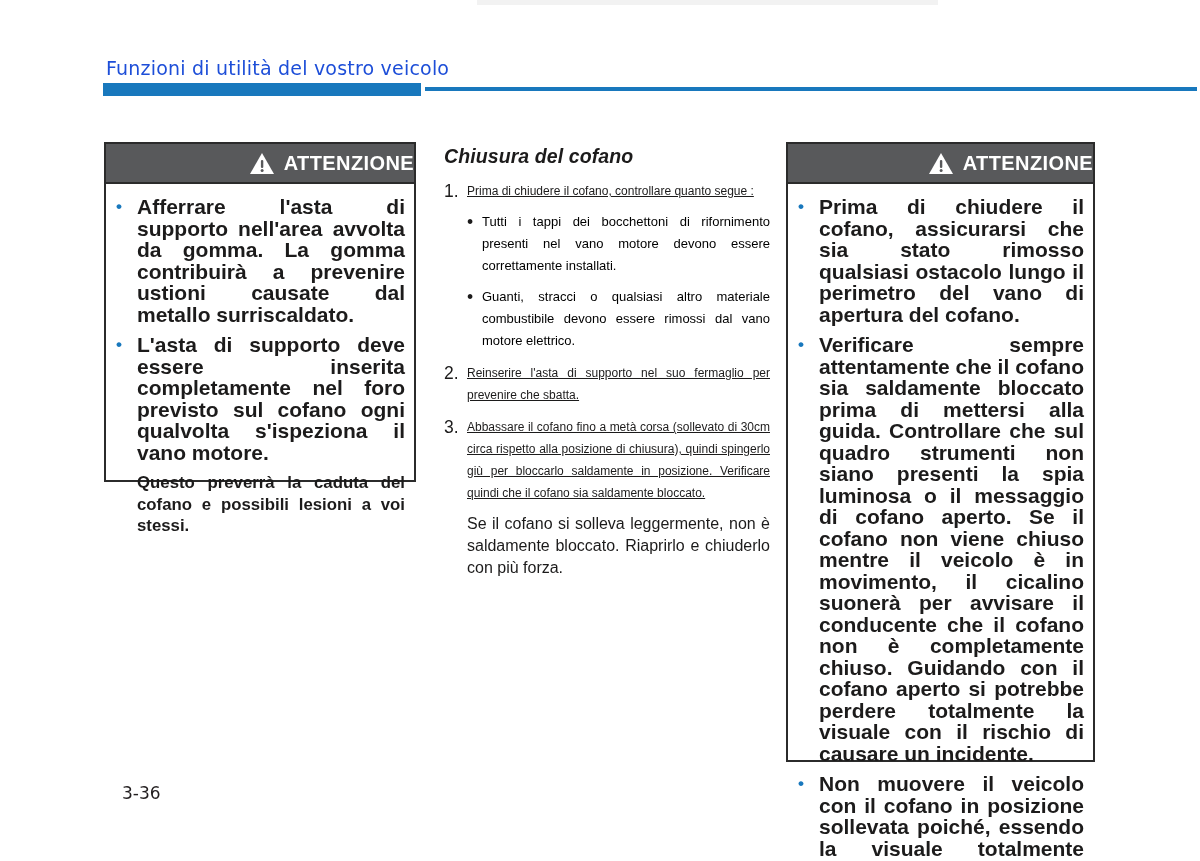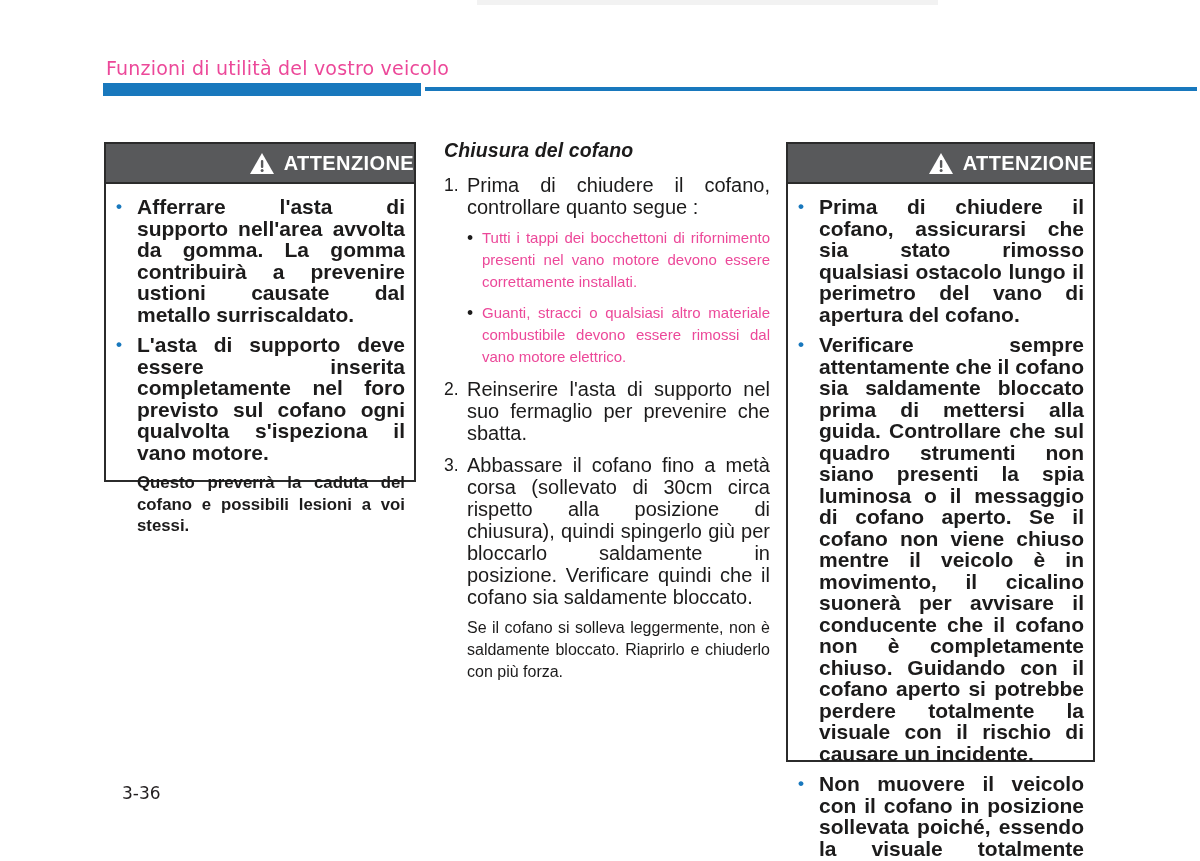--- a/index.html
+++ b/index.html
@@ -17,21 +17,21 @@
     position: absolute;
     left: 477px; top: 0; width: 461px; height: 5px;
     background: #f2f2f2;
   }
   .section-title {
     position: absolute;
     left: 106px; top: 57px;
     font-family: "DejaVu Sans", sans-serif;
     font-size: 19px;
     font-weight: 500;
-    color: #ec4899;
+    color: #1d4ed8;
     letter-spacing: 0.2px;
   }
   .title-bar-thick {
     position: absolute;
     left: 103px; top: 83px; width: 318px; height: 13px;
     background: #1878bd;
   }
   .title-bar-thin {
     position: absolute;
     left: 425px; top: 87px; width: 772px; height: 4px;
@@ -89,59 +89,60 @@
     margin-top: 2px;
     font-size: 16.8px;
     font-weight: 700;
     line-height: 21.5px;
     text-align: justify;
     color: #1c1b1b;
   }
   
   .mid-col {
     position: absolute;
-    left: 444px; top: 139px; width: 326px;
+    left: 444px; top: 145px; width: 326px;
   }
   .mid-title {
     font-size: 19.5px;
     font-weight: 700;
     font-style: italic;
     color: #1c1b1b;
     margin-bottom: 12px;
     letter-spacing: 0.1px;
   }
   .num-item { display: flex; margin-bottom: 10px; }
   .num-item .num {
     width: 23px;
     flex: 0 0 23px;
     font-size: 17.5px;
     line-height: 22px;
     color: #1c1b1b;
   }
   .num-item .n-body { flex: 1; }
   .num-item .n-text {
-    font-size: 20px;
-    line-height: 22px;
-    text-align: justify;
-    color: #1c1b1b;
+    font-size: 12px;
+    line-height: 22px;
+    text-align: justify;
+    color: #1c1b1b;
+    text-decoration: underline;
   }
   .sub-bullet { display: flex; margin-top: 9px; }
   .sub-bullet .sdot {
     width: 15px;
     flex: 0 0 15px;
     font-size: 17.5px;
     line-height: 22px;
     color: #1c1b1b;
   }
   .sub-bullet .s-text {
     flex: 1;
-    font-size: 15px;
-    line-height: 22px;
-    text-align: justify;
-    color: #ec4899;
+    font-size: 13px;
+    line-height: 22px;
+    text-align: justify;
+    color: #000000;
   }
   .n-extra {
     margin-top: 9px;
     font-size: 16px;
     line-height: 22px;
     text-align: justify;
     color: #1c1b1b;
   }
   .page-number {
     position: absolute;

